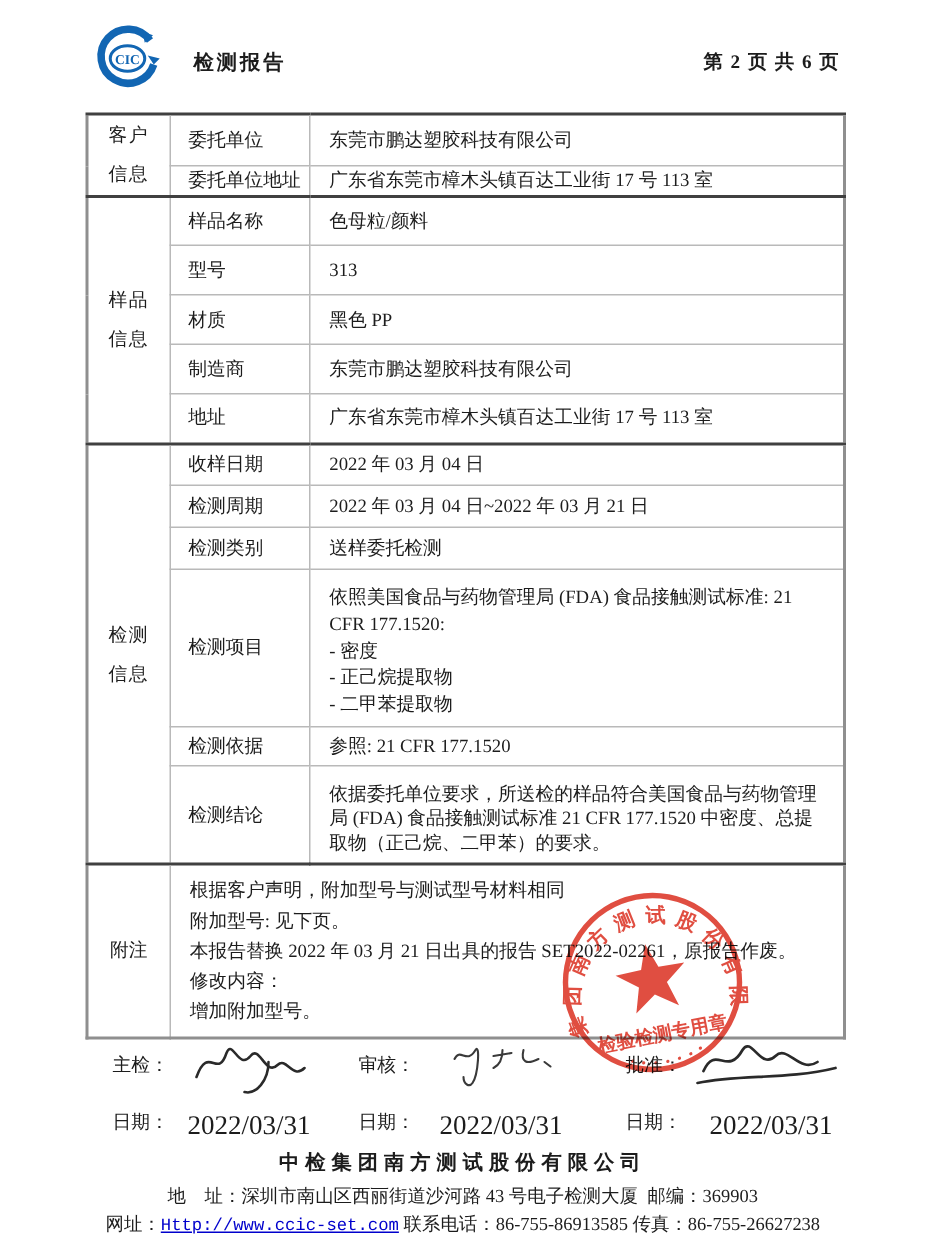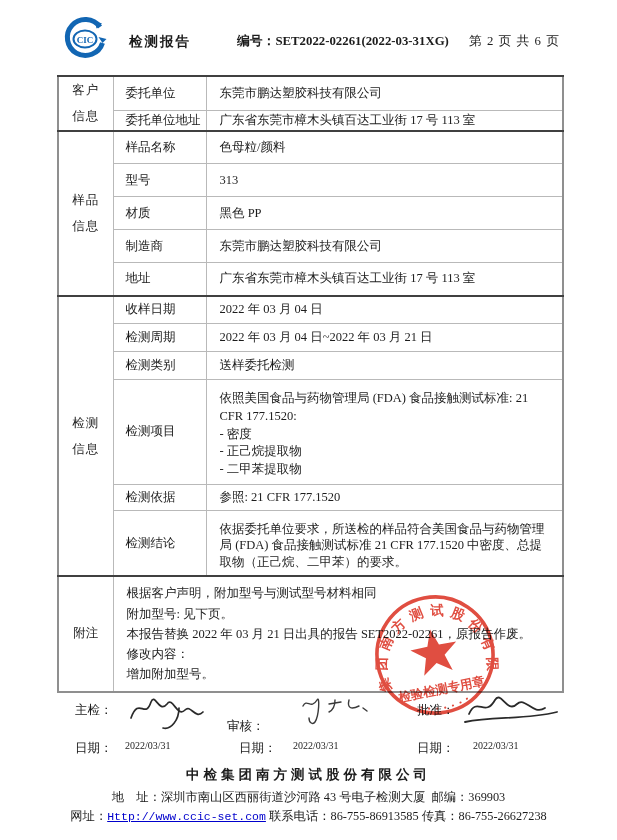--- a/index.html
+++ b/index.html
@@ -9,48 +9,48 @@
     font-family:"Liberation Serif","DejaVu Serif",serif;
     color:#1c1c1c; font-size:12.5px;
   }
   .page { position:absolute; inset:0; }
 
   
   .header { position:absolute; left:57px; top:14px; width:505px; height:52px; }
   .logo { position:absolute; left:5px; top:2px; width:46px; height:46px; }
   .hdr-title { position:absolute; left:72px; top:19px; font-weight:bold; font-size:13.5px; letter-spacing:2px; }
   .hdr-no { position:absolute; left:180px; top:19px; font-weight:bold; font-size:12.8px; }
-  .hdr-page { position:absolute; right:2px; top:19px; font-weight:normal; font-size:12.8px; letter-spacing:1px; }
+  .hdr-page { position:absolute; right:2px; top:19px; font-weight:bold; font-size:12.8px; letter-spacing:1px; }
 
   
   table.report { position:absolute; left:57px; top:75px; width:505px; border-collapse:collapse; table-layout:fixed; }
   table.report td { border:1px solid #b9b9b9; vertical-align:middle; font-size:12.5px; }
   table.report { border:2px solid #8f8f8f; }
   tr.sec-start td { border-top:2px solid #404040; }
   td.sec { text-align:center; }
   td.sec .vstack { display:flex; flex-direction:column; align-items:center; line-height:2.1; letter-spacing:1px; }
   td.lbl { padding-left:12px; }
   td.val { padding-left:13px; padding-right:10px; }
   td.multi { vertical-align:middle; line-height:1.42; padding-top:10px; padding-bottom:5px; }
   .list-line { display:block; }
   td.notes { line-height:1.62; padding-top:6px; padding-bottom:6px; }
   .note-line { display:block; }
 
   
   .sig-area { position:absolute; left:57px; top:688px; width:505px; height:75px; z-index:2; }
   .sig-cols { display:grid; grid-template-columns:168px 170px 167px; }
   .sig-col { position:relative; height:44px; }
   .sig-label { position:absolute; left:18px; top:14px; font-size:12.5px; }
-  .sig-col:nth-child(2) .sig-label { left:2px;margin-top:16px; }
+  .sig-col:nth-child(2) .sig-label { left:14px; }
   .sig-col:nth-child(3) .sig-label { left:22px; }
   .scribble { position:absolute; top:2px; }
   .date-cols { display:grid; grid-template-columns:168px 170px 167px; margin-top:8px; }
   .date-col { position:relative; height:18px; }
   .date-label { position:absolute; left:18px; font-size:12.5px; }
-  .date-value { position:absolute; left:68px; font-size:10px; }
+  .date-value { position:absolute; left:68px; font-size:18px; }
   .date-cols .date-col:nth-child(2) .date-label { left:14px; }
   .date-cols .date-col:nth-child(2) .date-value { left:68px; }
   .date-cols .date-col:nth-child(3) .date-label { left:22px; }
   .date-cols .date-col:nth-child(3) .date-value { left:78px; }
 
   
   .stamp { position:absolute; left:372px; top:592px; width:126px; height:126px;
            transform:rotate(-11deg); opacity:.9; z-index:5; mix-blend-mode:multiply; pointer-events:none; }
 
   
@@ -67,21 +67,20 @@
 
   <div class="header">
     <svg class="logo" viewBox="0 0 46 46">
       <path d="M38,11 A 18,18 0 1 0 40.5,27" fill="none" stroke="#1266b3" stroke-width="5"></path>
       <path d="M40.5,27 l 4,-4 -8,-2 z" fill="#1266b3"></path>
       <path d="M33,5 l 7,2.5 -5.5,5 z" fill="#1266b3"></path>
       <ellipse cx="23" cy="23" rx="11.5" ry="8.5" fill="#ffffff" stroke="#1266b3" stroke-width="2"></ellipse>
       <text x="23" y="26.5" text-anchor="middle" font-size="9" font-weight="bold" fill="#1266b3" font-family="Liberation Serif, DejaVu Serif, serif">CIC</text>
     </svg>
     <div class="hdr-title">检测报告</div>
-    <div class="hdr-no"><span>编号：</span><span>SET2022-02261(2022-03-31XG)</span></div>
     <div class="hdr-page">第 2 页 共 6 页</div>
   </div>
 
   <table class="report">
     <colgroup>
         <col style="width:55px">
         <col style="width:93px">
         <col style="width:357px">
       </colgroup>
     <tbody>

